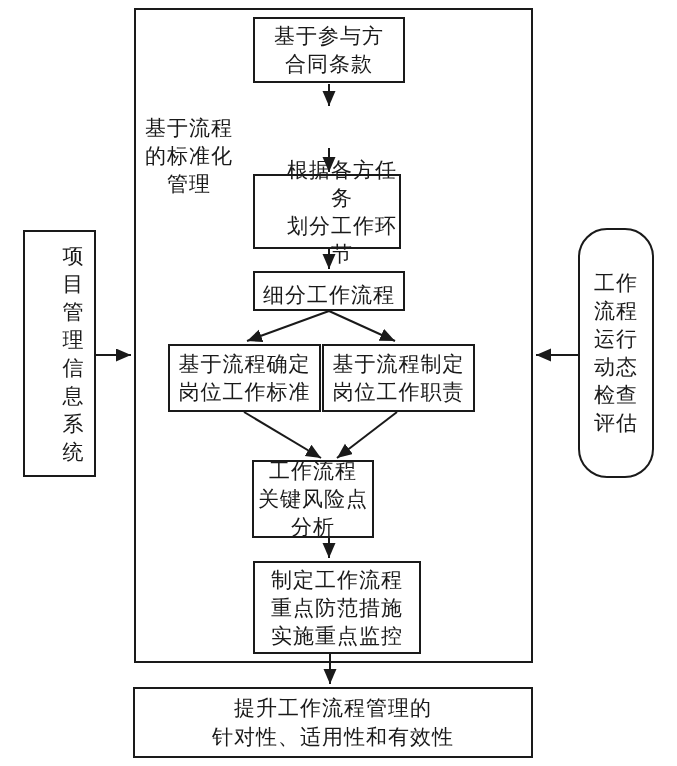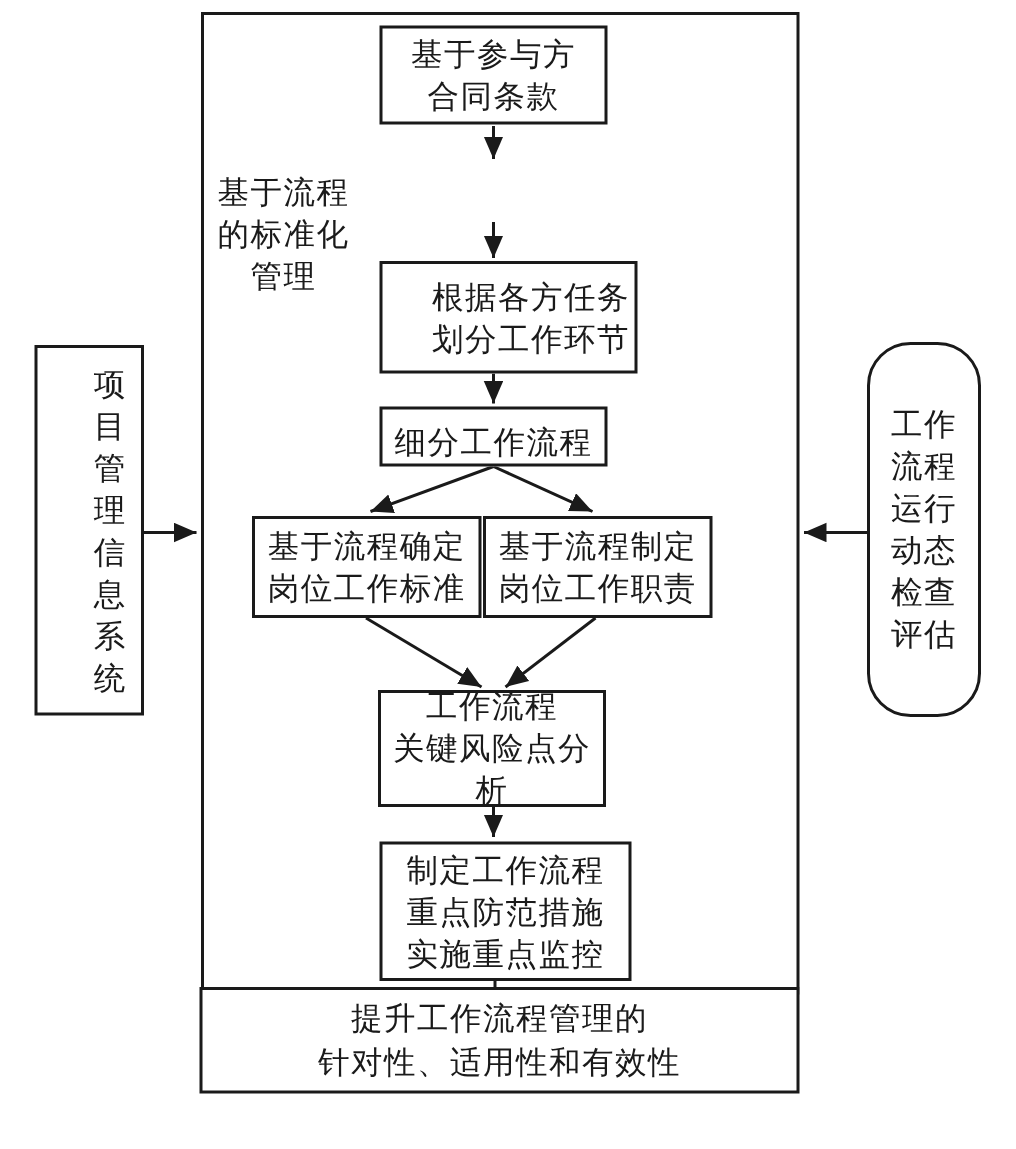--- a/index.html
+++ b/index.html
@@ -48,27 +48,27 @@
     background: transparent;
     left: 134px; top: 8px; width: 399px; height: 655px;
   }
   .free-label {
     position: absolute;
     text-align: center;
   }
   
   .n0 { left: 253px; top: 17px;  width: 152px; height: 66px; }
   .n1 { left: 253px; top: 107px; width: 152px; height: 41px; }
-  .n2 { left: 253px; top: 174px; width: 172px; height: 75px; padding-left: 30px; }
+  .n2 { left: 253px; top: 174px; width: 148px; height: 75px; padding-left: 30px; }
   .n3 { left: 253px; top: 271px; width: 152px; height: 40px; align-items: flex-end; }
   .n4 { left: 168px; top: 344px; width: 153px; height: 68px; }
   .n5 { left: 322px; top: 344px; width: 153px; height: 68px; }
-  .n6 { left: 252px; top: 460px; width: 152px; height: 78px; }
+  .n6 { left: 252px; top: 460px; width: 122px; height: 78px; }
   .n7 { left: 253px; top: 561px; width: 168px; height: 93px; }
-  .result { left: 133px; top: 658px; width: 400px; height: 71px; }
+  .result { left: 133px; top: 687px; width: 400px; height: 71px; }
   .result .box-label { line-height: 29px; }
   .side-left  { left: 23px;  top: 230px; width: 73px; height: 247px; padding-left: 28px; }
   .side-right { left: 578px; top: 228px; width: 76px; height: 250px; border-radius: 29px; }
   .group-label { left: 141px; top: 114px; width: 96px; }
 </style>
 </head>
 <body>
 
 <div class="canvas">
 

